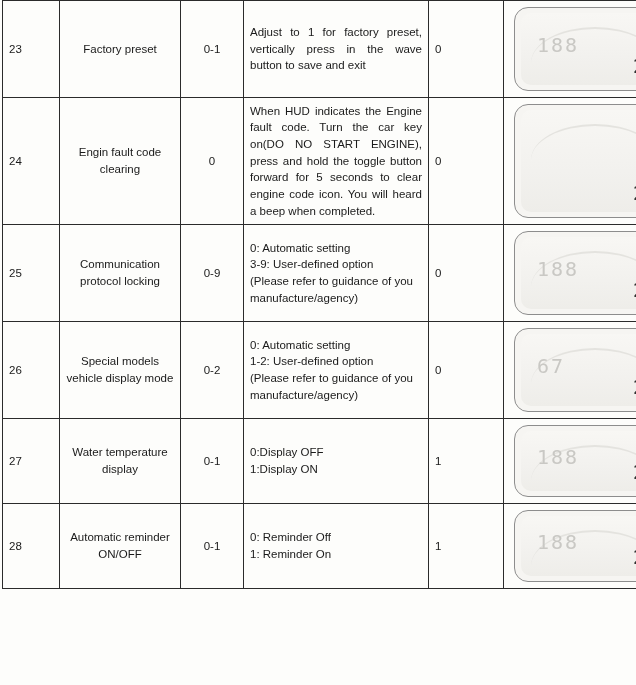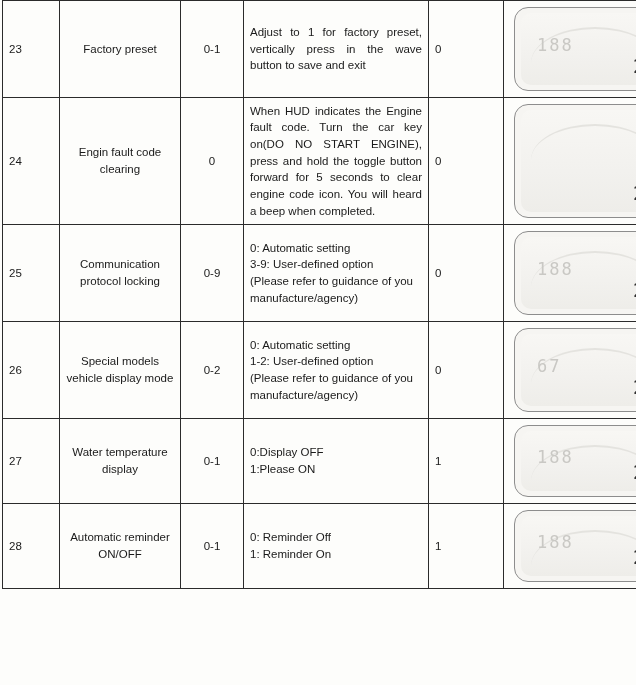--- a/index.html
+++ b/index.html
@@ -67,21 +67,21 @@
     left: 6px; right: 6px; top: 5px; bottom: 5px;
     border-radius: 10px;
     background: linear-gradient(180deg,#f8f7f4 0%,#f2f1ee 60%,#eeede9 100%);
   }
   .hud-ghost {
     position: absolute;
     left: 16px;
     top: 44%;
     transform: translateY(-50%);
     font-family: "DejaVu Sans Mono", monospace;
-    font-size: 17px;
+    font-size: 20px;
     color: #c9c8c4;
     letter-spacing: 2px;
   }
   .hud-index {
     position: absolute;
     right: 11px;
     bottom: 4px;
     font-family: "DejaVu Sans Mono", monospace;
     font-size: 19px;
     letter-spacing: 1px;
@@ -178,21 +178,21 @@
             </div>
           </div>
         </td>
       </tr>
 
       <tr>
         <td class="col-no no-cell">27</td>
         <td class="col-name name-cell">Water temperature display</td>
         <td class="col-range range-cell">0-1</td>
         <td class="col-desc desc-cell" style="white-space:pre-line">0:Display OFF
-1:Please ON</td>
+1:Display ON</td>
         <td class="col-default def-cell">1</td>
         <td class="col-display">
           <div class="hud short">
             <div class="hud-inner">
               <div class="hud-arc"></div>
 
               <div class="hud-ghost">188</div>
               <div class="hud-index">27</div>
             </div>
           </div>

